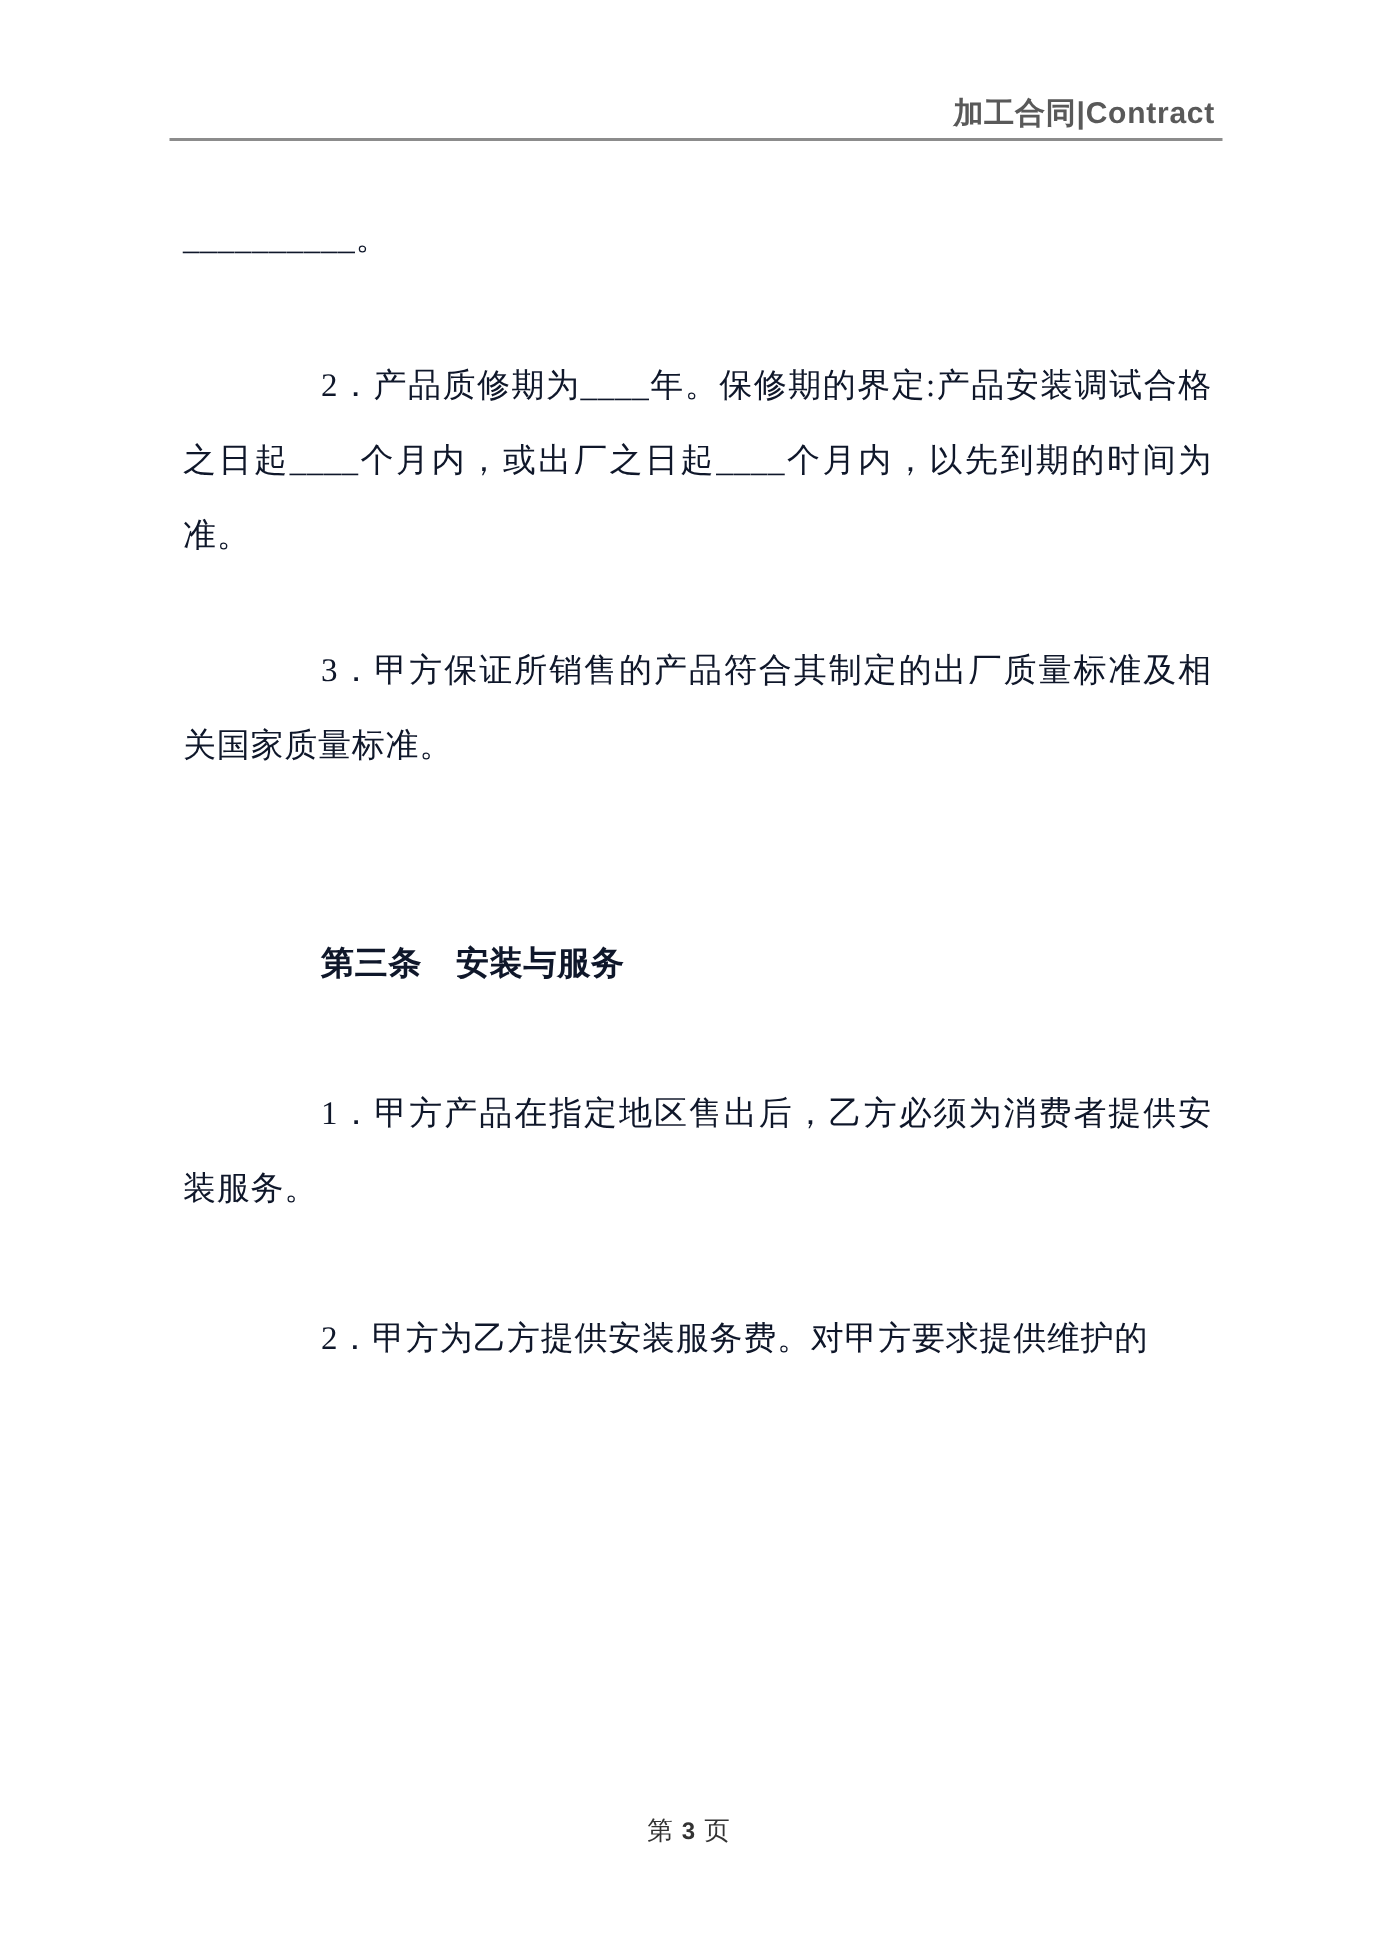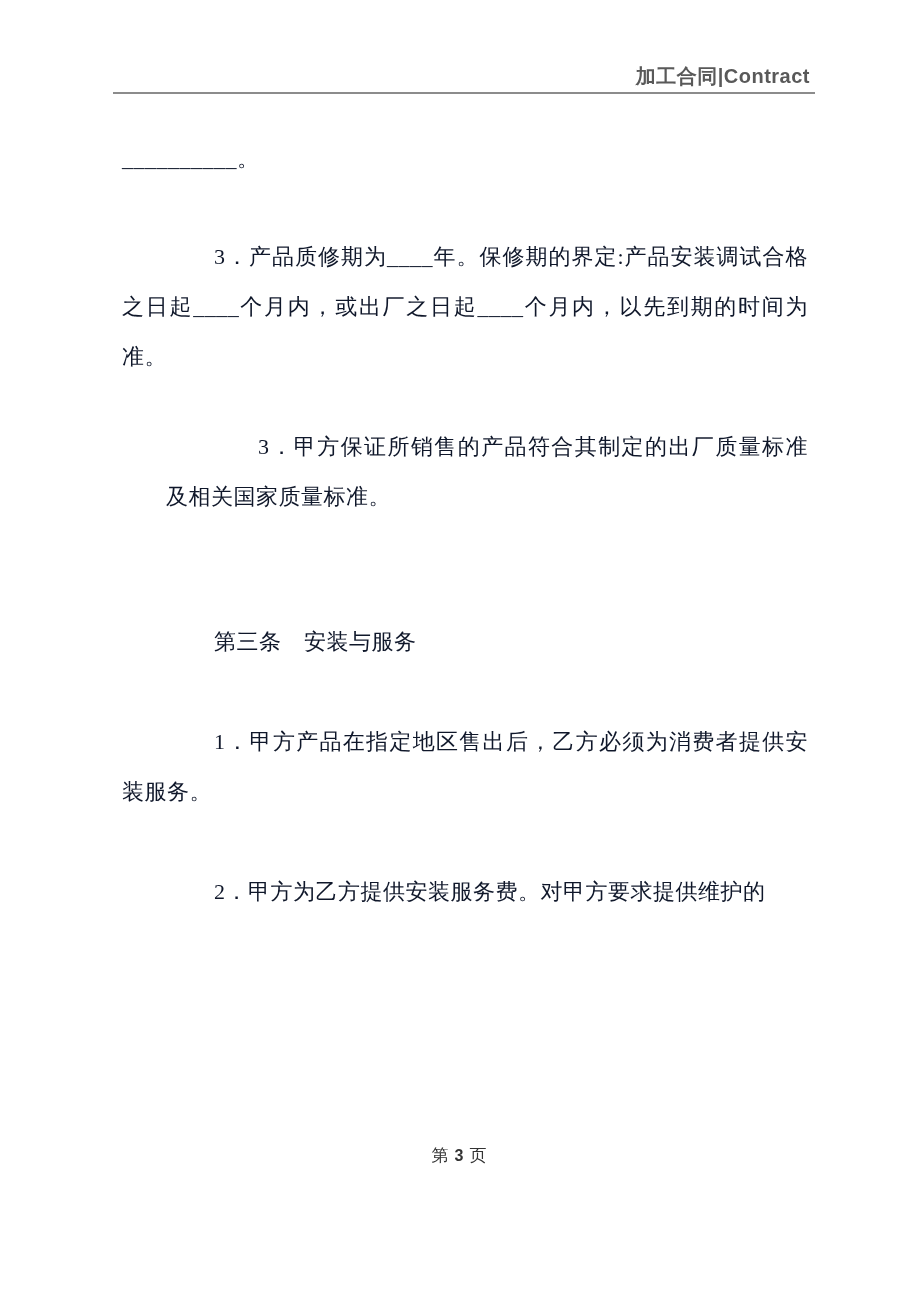--- a/index.html
+++ b/index.html
@@ -57,28 +57,28 @@
     text-align: justify;
   }
   .doc-body p {
     margin: 48px 0 0 0;
     text-indent: 92px;
   }
   .doc-body p.no-indent {
     margin-top: 0;
     text-indent: 0;
   }
-  .doc-body p.gap-40 { margin-top: 40px; margin-left: 44px; }
-  .doc-body p.section-heading { margin-top: 95px; }
+  .doc-body p.gap-40 { margin-top: 40px; }
+  .doc-body p.section-heading { margin-top: 95px; font-weight: bold; }
   .doc-body p.after-section { margin-top: 50px; }
   
   .doc-footer {
     position: absolute;
     left: 0;
-    top: 1141px;
+    top: 1206px;
     width: 100%;
     text-align: center;
     font-size: 17px;
     line-height: 30px;
     color: #333333;
     letter-spacing: 2px;
   }
   .doc-footer .page-num {
     font-family: "Liberation Sans", "DejaVu Sans", sans-serif;
     font-weight: bold;
@@ -91,21 +91,21 @@
 
 <div class="page">
 
   <header class="doc-header">
     <div class="header-title">加工合同|Contract</div>
     <div class="header-rule"></div>
   </header>
 
   <main class="doc-body">
     <p class="no-indent">__________。</p>
-    <p>3．产品质修期为____年。保修期的界定:产品安装调试合格之日起____个月内，或出厂之日起____个月内，以先到期的时间为准。</p>
+    <p>2．产品质修期为____年。保修期的界定:产品安装调试合格之日起____个月内，或出厂之日起____个月内，以先到期的时间为准。</p>
     <p class="gap-40">3．甲方保证所销售的产品符合其制定的出厂质量标准及相关国家质量标准。</p>
     <p class="section-heading">第三条　安装与服务</p>
     <p class="after-section">1．甲方产品在指定地区售出后，乙方必须为消费者提供安装服务。</p>
     <p class="after-section">2．甲方为乙方提供安装服务费。对甲方要求提供维护的</p>
   </main>
 
   <footer class="doc-footer">
     <span>第</span><span class="page-num">3</span><span>页</span>
   </footer>
 

